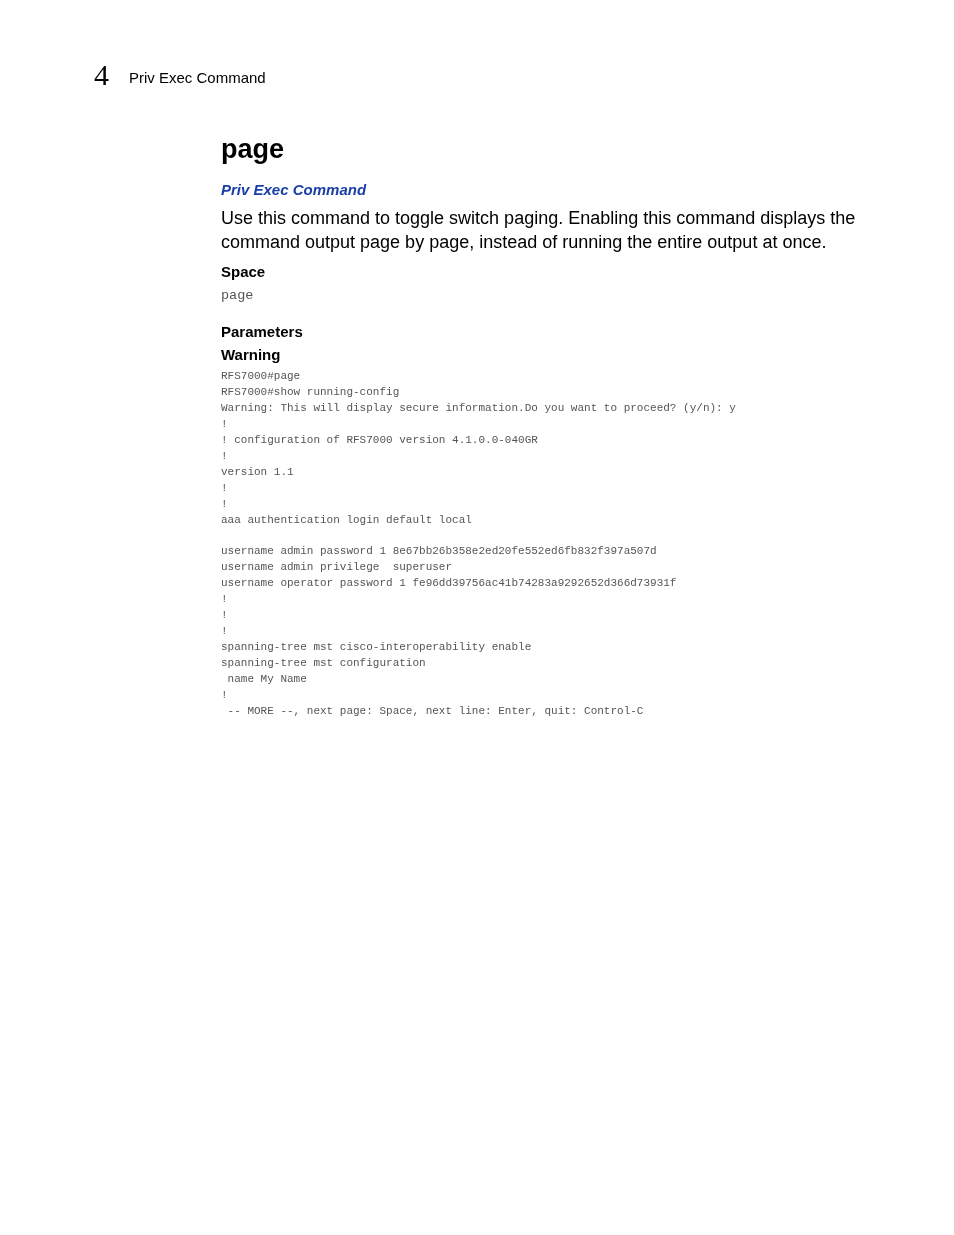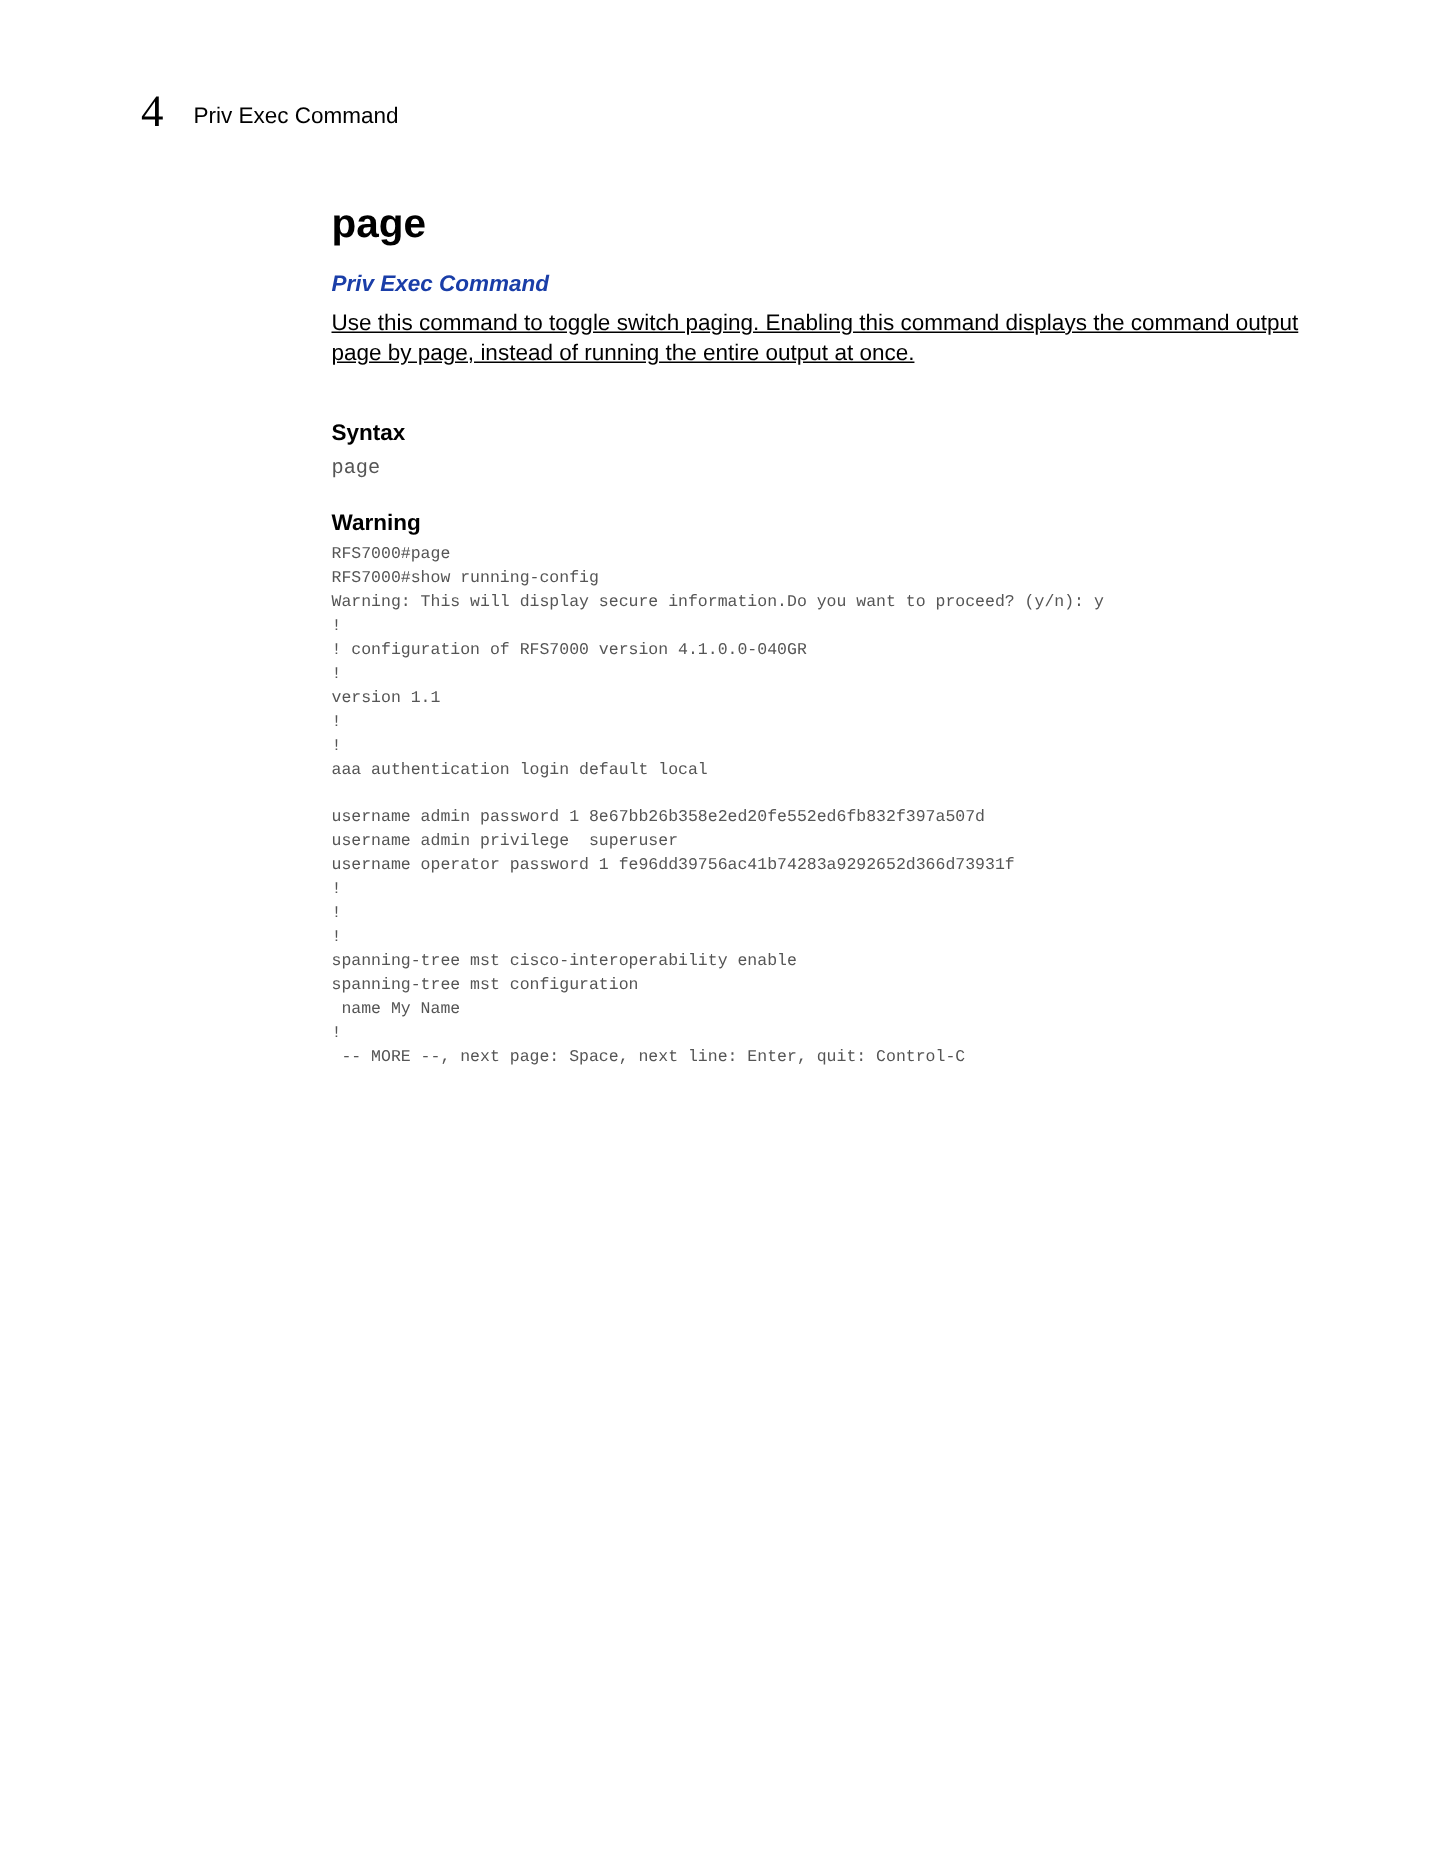--- a/index.html
+++ b/index.html
@@ -54,25 +54,24 @@
     color: #1a3ea8;
     font-style: italic;
     font-weight: 700;
     font-size: 15px;
     display: block;
     margin-bottom: 8px;
     text-decoration: none;
     font-family: Arial, Helvetica, sans-serif;
   }
   .body-text {
-    font-size: 15px;
+    font-size: 18px;
     line-height: 1.35;
-    margin: 0 0 33px 0;
+    margin: 0 0 8px 0;
     color: #000;
-    text-decoration: underline;
   }
   h4.section {
     font-size: 15px;
     font-weight: 700;
     margin: 0 0 6px 0;
     color: #000;
   }
   .mono-inline {
     font-family: "Courier New", Courier, monospace;
     font-size: 13.5px;
@@ -105,23 +104,24 @@
   </div>
 
   <div class="content">
 
     <h1 class="title">page</h1>
 
     <a class="link" href="#">Priv Exec Command</a>
 
     <p class="body-text">Use this command to toggle switch paging. Enabling this command displays the command output page by page, instead of running the entire output at once.</p>
 
-    <h4 class="section">Syntax</h4>
+    <h4 class="section">Space</h4>
     <div class="mono-inline">page</div>
 
+    <h4 class="section">Parameters</h4>
 
     <h4 class="section">Warning</h4>
     <pre class="code">RFS7000#page
 RFS7000#show running-config
 Warning: This will display secure information.Do you want to proceed? (y/n): y
 !
 ! configuration of RFS7000 version 4.1.0.0-040GR
 !
 version 1.1
 !

